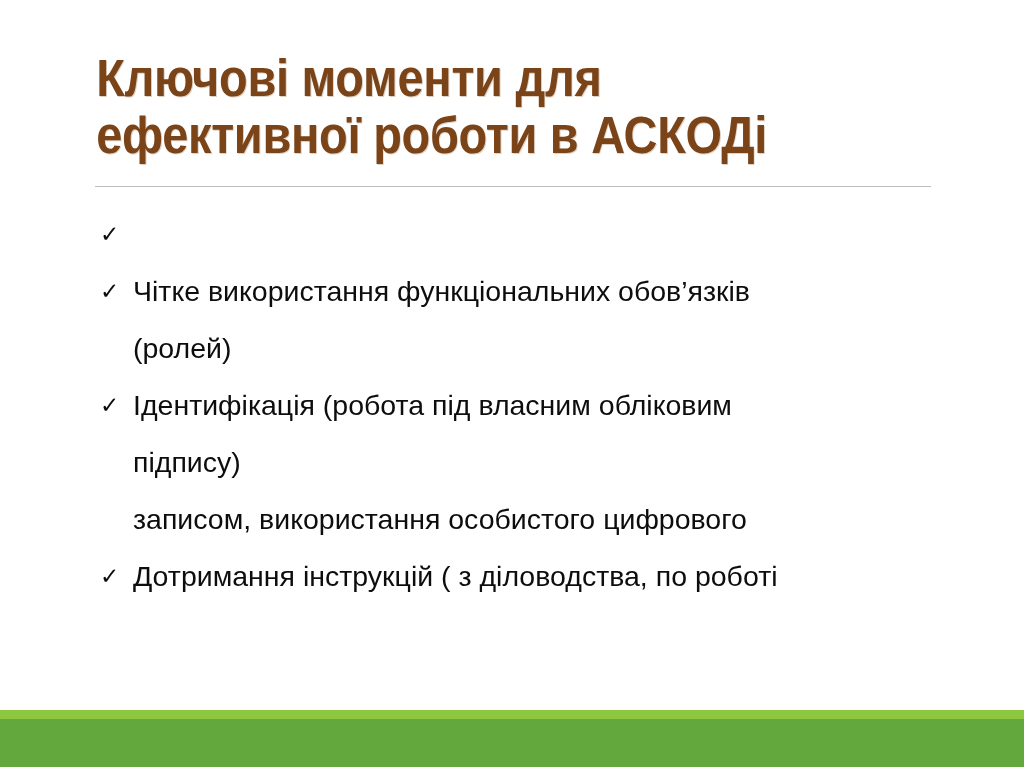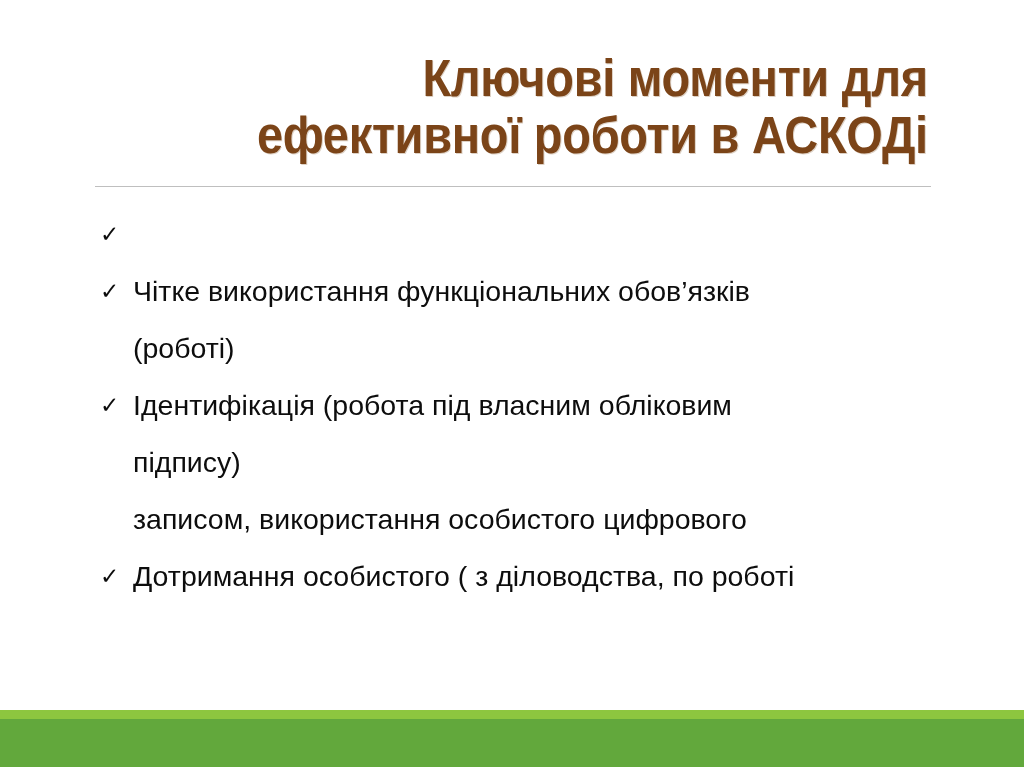--- a/index.html
+++ b/index.html
@@ -20,21 +20,21 @@
     overflow: hidden;
     box-sizing: border-box;
   }
 
   
   #title-block {
     position: absolute;
     left: 60px;
     top: 50px;
     width: 904px;
-    text-align: right;
+    text-align: left;
   }
   .title-line {
     display: block;
     color: #7B4418;
     font-family: "Liberation Sans Narrow", "Liberation Sans", "DejaVu Sans Condensed", sans-serif;
     font-weight: bold;
     font-size: 51px;
     line-height: 57px;
     letter-spacing: -0.3px;
     white-space: nowrap;
@@ -126,41 +126,41 @@
       <span class="check-mark">✓</span>
     </div>
 
     <div class="body-line">
       <span class="check-mark">✓</span>
       <span class="line-text">Чітке використання функціональних обов’язків</span>
     </div>
 
     <div class="body-line continuation">
       <span class="check-mark"></span>
-      <span class="line-text">(роботі)</span>
+      <span class="line-text">(ролей)</span>
     </div>
 
     <div class="body-line">
       <span class="check-mark">✓</span>
       <span class="line-text">Ідентифікація (робота під власним обліковим</span>
     </div>
 
     <div class="body-line continuation">
       <span class="check-mark"></span>
       <span class="line-text">підпису)</span>
     </div>
 
     <div class="body-line continuation">
       <span class="check-mark"></span>
       <span class="line-text">записом, використання особистого цифрового</span>
     </div>
 
     <div class="body-line">
       <span class="check-mark">✓</span>
-      <span class="line-text">Дотримання особистого ( з діловодства, по роботі</span>
+      <span class="line-text">Дотримання інструкцій ( з діловодства, по роботі</span>
     </div>
 
 
   </div>
 
   <div id="bottom-bar-light"></div>
   <div id="bottom-bar-dark"></div>
 
 </div>
 

